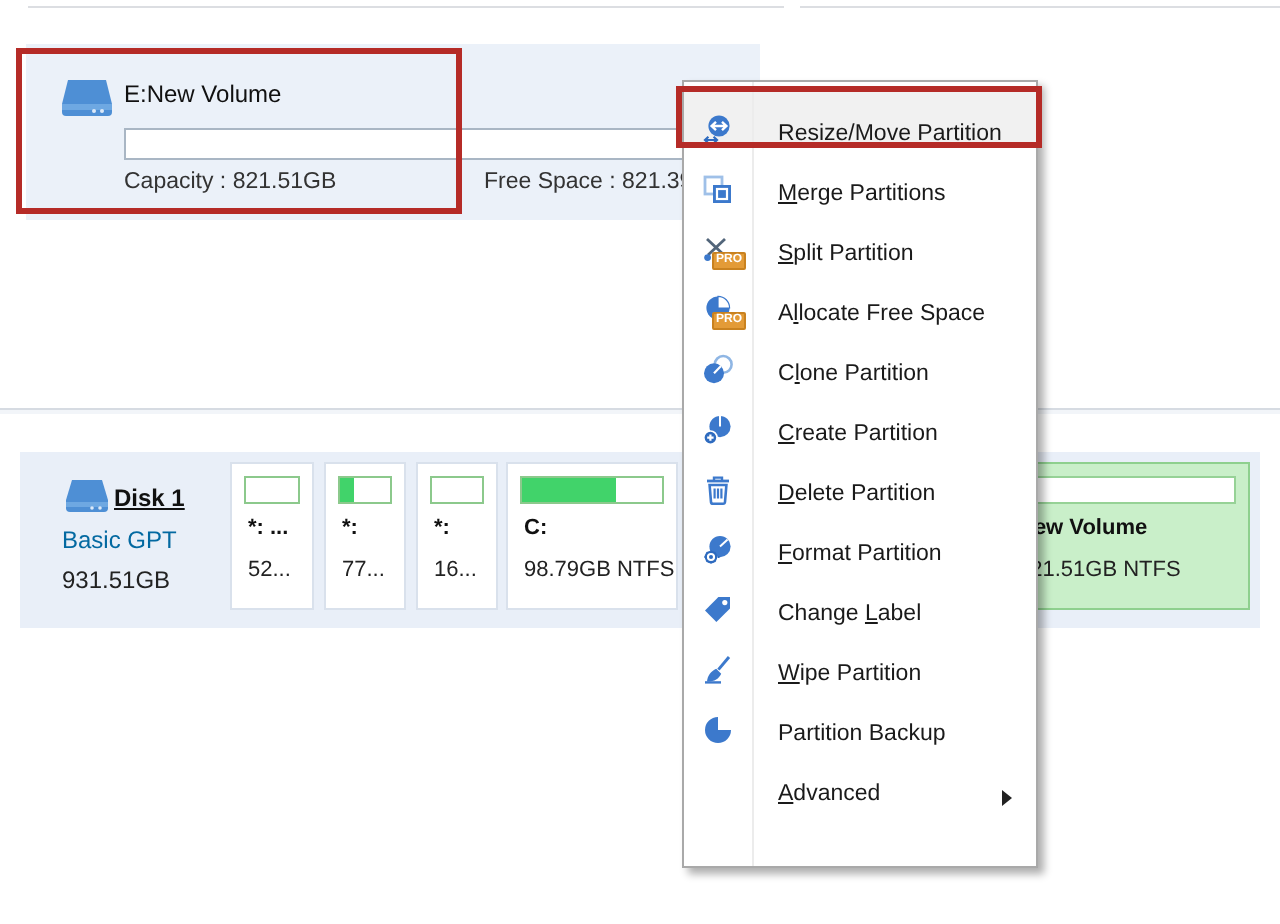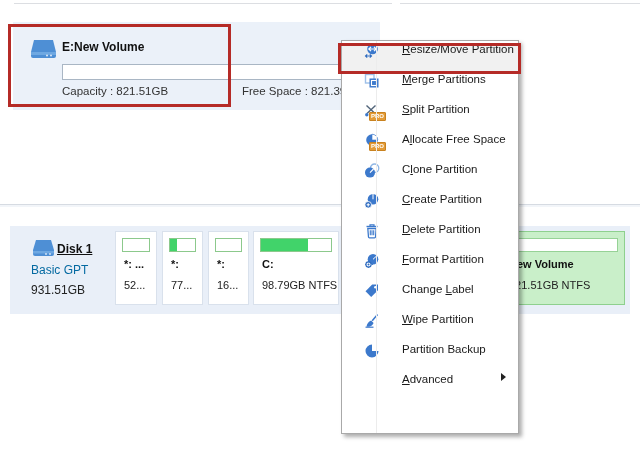--- a/index.html
+++ b/index.html
@@ -6,21 +6,21 @@
   #screen{
     position:relative;width:640px;height:462px;overflow:hidden;
     background:#fff;font-family:"Liberation Sans",sans-serif;
     -webkit-font-smoothing:antialiased;
   }
   .abs{position:absolute;}
   
   .remnant{height:1px;background:#dcdee2;}
   
   #volume-panel{left:13px;top:22px;width:367px;height:88px;background:#ebf1f9;z-index:1;}
-  #volume-name{left:49px;top:18px;font-size:12px;font-weight:bold;color:#111;white-space:nowrap;}
+  #volume-name{left:49px;top:18px;font-size:12px;font-weight:normal;color:#111;white-space:nowrap;}
   #volume-bar{left:49px;top:42px;width:316px;height:14px;background:#fff;border:1px solid #a9b6c4;}
   #volume-capacity{left:49px;top:63px;font-size:11.5px;color:#333;white-space:nowrap;}
   #volume-free{left:229px;top:63px;font-size:11.5px;color:#333;white-space:nowrap;}
   
   .red-box{border:3px solid #b52b27;z-index:20;pointer-events:none;box-sizing:border-box;}
   #red-box-volume{left:8px;top:24px;width:223px;height:83px;}
   #red-box-menu{left:338px;top:43px;width:183px;height:31px;}
   
   #divider-line{left:0;top:204px;width:640px;height:1px;background:#d6dbe2;}
   #divider-glow{left:0;top:205px;width:640px;height:2px;background:#f2f5f9;}
@@ -36,21 +36,21 @@
     border:1px solid #8cc98c;}
   .part-card.selected .part-bar{border-color:#96d296;}
   .part-fill{height:100%;background:#41d36a;}
   .part-label{position:absolute;left:8px;top:26px;font-size:11px;font-weight:bold;color:#111;white-space:nowrap;}
   .part-size{position:absolute;left:8px;top:47px;font-size:11px;color:#222;white-space:nowrap;}
   
   #context-menu{left:341px;top:40px;width:178px;height:394px;background:#fff;
     border:1px solid #a9a9a9;box-sizing:border-box;z-index:10;
     box-shadow:3px 3px 4px rgba(0,0,0,0.32);padding-top:2px;}
   #icon-col-sep{left:34px;top:0;width:1px;height:100%;background:#ececec;z-index:11;}
-  .menu-row{height:30px;display:flex;align-items:flex-start;cursor:default;position:relative;padding-left:13px;}
+  .menu-row{height:30px;display:flex;align-items:flex-end;cursor:default;position:relative;}
   .menu-row.highlight{background:#f1f1f1;}
   .mi-icon{width:34px;flex:none;display:flex;justify-content:center;align-items:center;position:relative;}
   .mi-label{padding-left:13px;font-size:11.5px;color:#1a1a1a;white-space:nowrap;}
   .mi-label u{text-decoration:underline;}
   .pro-badge{position:absolute;right:3px;bottom:-2px;background:#e39b37;color:#fff;
     font-size:6px;font-weight:bold;line-height:7px;padding:0 1px;border-radius:1px;
     border:0.5px solid #c9821f;letter-spacing:0;}
   .submenu-arrow{margin-left:auto;margin-right:12px;width:0;height:0;
     border-left:5px solid #222;border-top:4px solid transparent;border-bottom:4px solid transparent;}
 </style>

